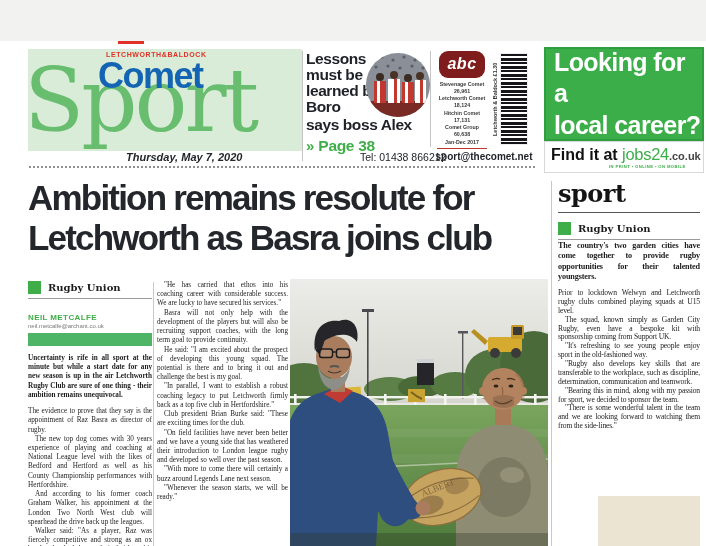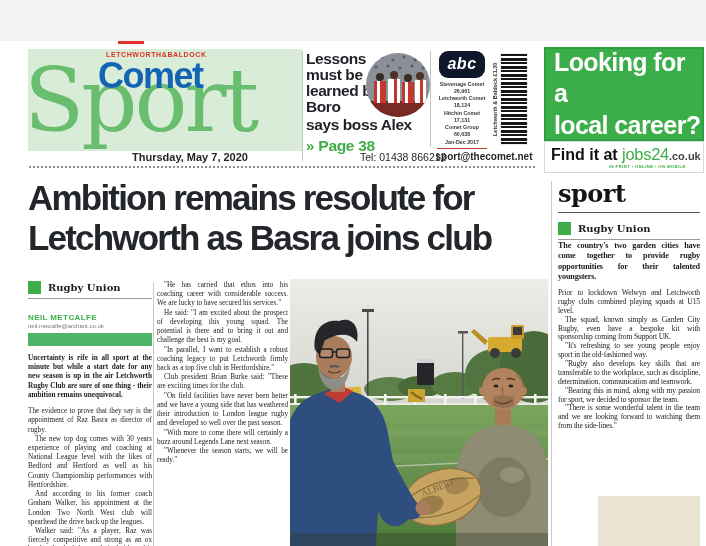--- a/index.html
+++ b/index.html
@@ -7,41 +7,41 @@
   body { font-family:"Liberation Sans", sans-serif; background:#f2f2f0; }
   #page { position:relative; width:706px; height:546px; background:#ffffff; overflow:hidden;margin-top:41px; }
   .abs { position:absolute; }
 
   
   #trim-mark { left:118px; top:0; width:26px; height:3px; background:#e03227; }
   #masthead-box { left:28px; top:8px; width:274px; height:102px; background:#d8ecd8; }
   #region-tagline { left:106px; top:10px; font-size:7px; font-weight:bold; color:#e03227; letter-spacing:.6px; }
   #brand { left:98px; top:14px; font-size:36px; font-weight:800; color:#1464b4; letter-spacing:-1.5px; }
   #section-title { left:24px; top:16px; font-family:"DejaVu Serif", serif; font-size:88px; color:#69bd6f; line-height:1; letter-spacing:-3px; }
-  #date-line { left:132px; top:110px; width:160px; font-size:11px; font-weight:bold; color:#22252a; }
+  #date-line { left:126px; top:110px; width:160px; font-size:11px; font-weight:bold; color:#22252a;font-style:italic; }
   .vdiv { width:1px; background:#c4c4c4; }
   #vdiv1 { left:302px; top:10px; height:110px; }
   #vdiv2 { left:430px; top:10px; height:96px; }
   #dotted-rule { left:28px; top:124px; width:507px; height:4px;
     background-image:radial-gradient(circle, #8f8f8f 1px, transparent 1.1px);
     background-size:4px 4px; }
 
   
   #promo { left:306px; top:10px; width:124px; height:100px; }
   #promo-head-top { width:80px; font-size:15.5px; line-height:1.04; font-weight:800; color:#1e2126; letter-spacing:-.4px; }
   #promo-head-bottom { font-size:15.5px; font-weight:800; color:#1e2126; letter-spacing:-.4px; margin-top:1px; }
   #promo-photo { position:absolute; right:0; top:2px; width:64px; height:64px; border-radius:50%; overflow:hidden; }
   #promo-pageref { margin-top:3px; display:flex; align-items:baseline; gap:4px; color:#3fae49; }
   #promo-arrow { font-size:15px; font-weight:bold; }
   #promo-page { font-size:15.5px; font-weight:800; letter-spacing:-.3px; }
   #tel-line { left:360px; top:110px; width:120px; text-align:left; font-size:10.5px; font-weight:normal; color:#22252a; }
 
   
   #abc-box { left:434px; top:10px; width:56px; }
-  #abc-logo { width:46px; height:27px; margin:0 auto; background:#0f172a; border-radius:9px;
+  #abc-logo { width:46px; height:27px; margin:0 auto; background:#7f1d1d; border-radius:9px;
     color:#fff; font-weight:800; font-style:italic; font-size:16px; text-align:center; line-height:26px; letter-spacing:.5px; }
   .abc-row { text-align:center; font-size:5.3px; font-weight:bold; color:#3a3a3a; line-height:1.35; }
   #abc-period { text-align:center; font-size:5.3px; font-weight:bold; color:#3a3a3a; margin-top:1px; }
   #abc-rows { margin-top:3px; }
   #abc-redline { width:50px; height:1px; background:#c0372e; margin:3px auto 0; }
   #barcode-wrap { left:492px; top:12px; width:42px; height:92px; display:flex; gap:2px; }
   #barcode-label { writing-mode:vertical-rl; transform:rotate(180deg); font-size:5.5px; font-weight:bold; color:#333; height:92px; text-align:center; }
   #barcode-bars { width:28px; height:92px; background:repeating-linear-gradient(to bottom,#15151a 0 2px,#ffffff 2px 4px, #15151a 4px 7px, #ffffff 7px 8px); border:1px solid #eee; }
   #email-line { left:432px; top:110px; width:104px; text-align:center; font-size:10px; font-weight:bold; color:#22252a; }
 
@@ -202,20 +202,21 @@
   <div class="abs bodycopy" id="col1">
     <p class="intro">Uncertainty is rife in all sport at the minute but while a start date for any new season is up in the air Letchworth Rugby Club are sure of one thing - their ambition remains unequivocal.</p>
     <p class="flush">The evidence to prove that they say is the appointment of Raz Basra as director of rugby.</p>
     <p>The new top dog comes with 30 years experience of playing and coaching at National League level with the likes of Bedford and Hertford as well as his County Championship performances with Hertfordshire.</p>
     <p>And according to his former coach Graham Walker, his appointment at the London Two North West club will spearhead the drive back up the leagues.</p>
     <p>Walker said: "As a player, Raz was fiercely competitive and strong as an ox but he also had that analytical side to his game,</p>
   </div>
   <div class="abs" id="coldiv"></div>
   <div class="abs bodycopy" id="col2">
     <p>"He has carried that ethos into his coaching career with considerable success. We are lucky to have secured his services."</p>
+    <p>Basra will not only help with the development of the players but will also be recruiting support coaches, with the long term goal to provide continuity.</p>
     <p>He said: "I am excited about the prospect of developing this young squad. The potential is there and to bring it out and challenge the best is my goal.</p>
     <p>"In parallel, I want to establish a robust coaching legacy to put Letchworth firmly back as a top five club in Hertfordshire."</p>
     <p>Club president Brian Burke said: "These are exciting times for the club.</p>
     <p>"On field facilities have never been better and we have a young side that has weathered their introduction to London league rugby and developed so well over the past season.</p>
     <p>"With more to come there will certainly a buzz around Legends Lane next season.</p>
     <p>"Whenever the season starts, we will be ready."</p>
   </div>
 
   <div class="abs" id="photo">
     <svg width="258" height="267" viewBox="0 0 258 267">

